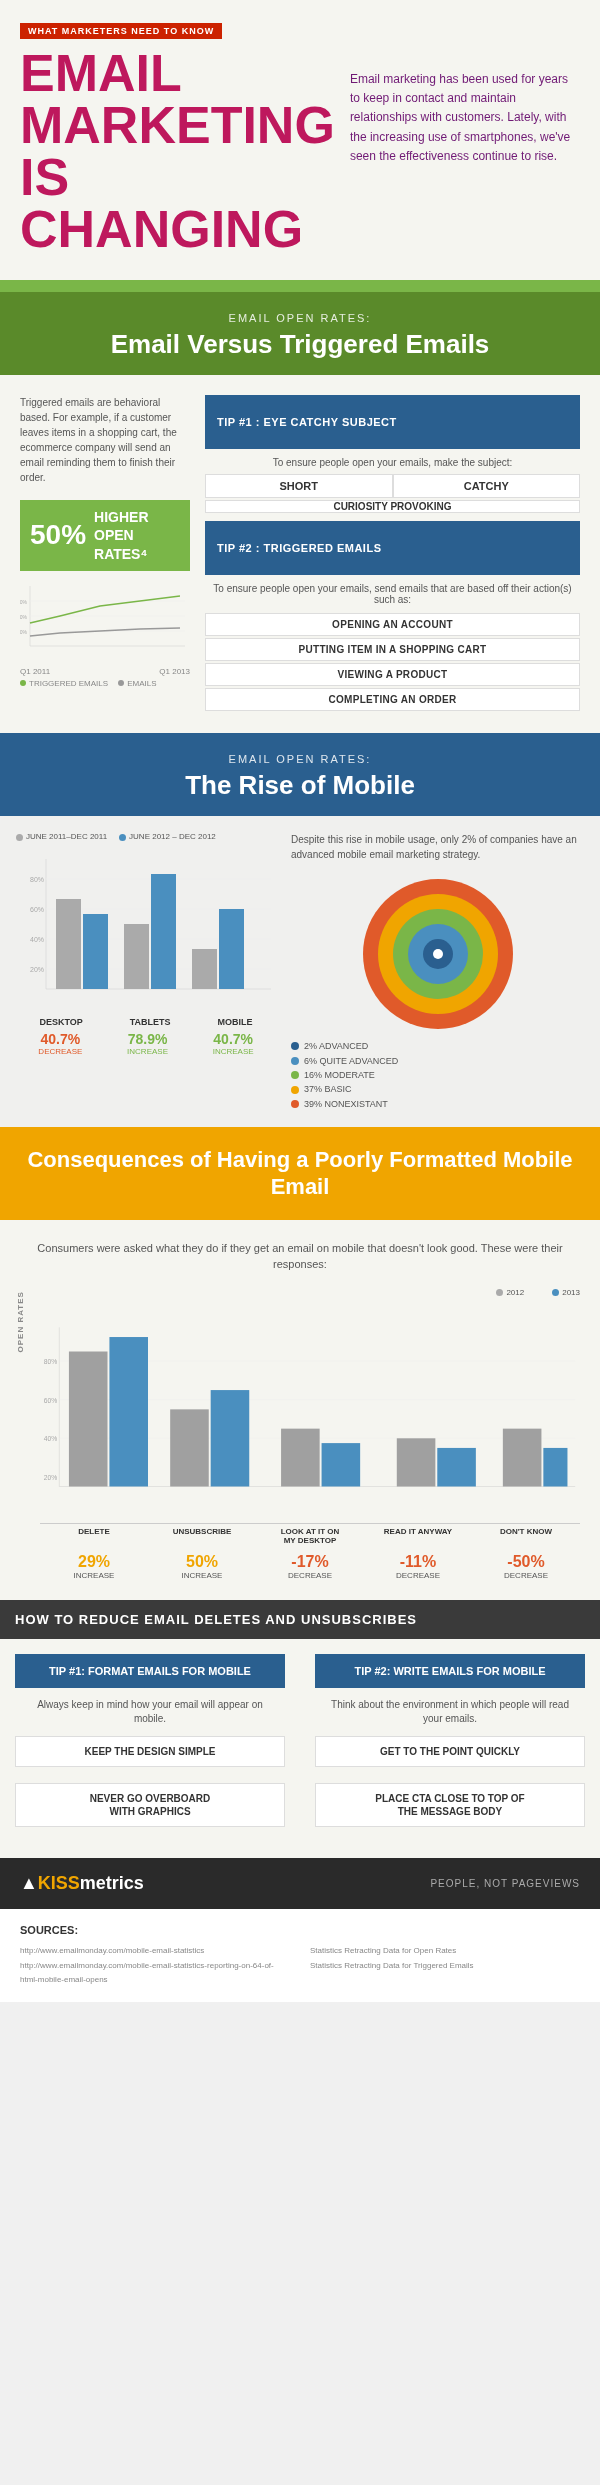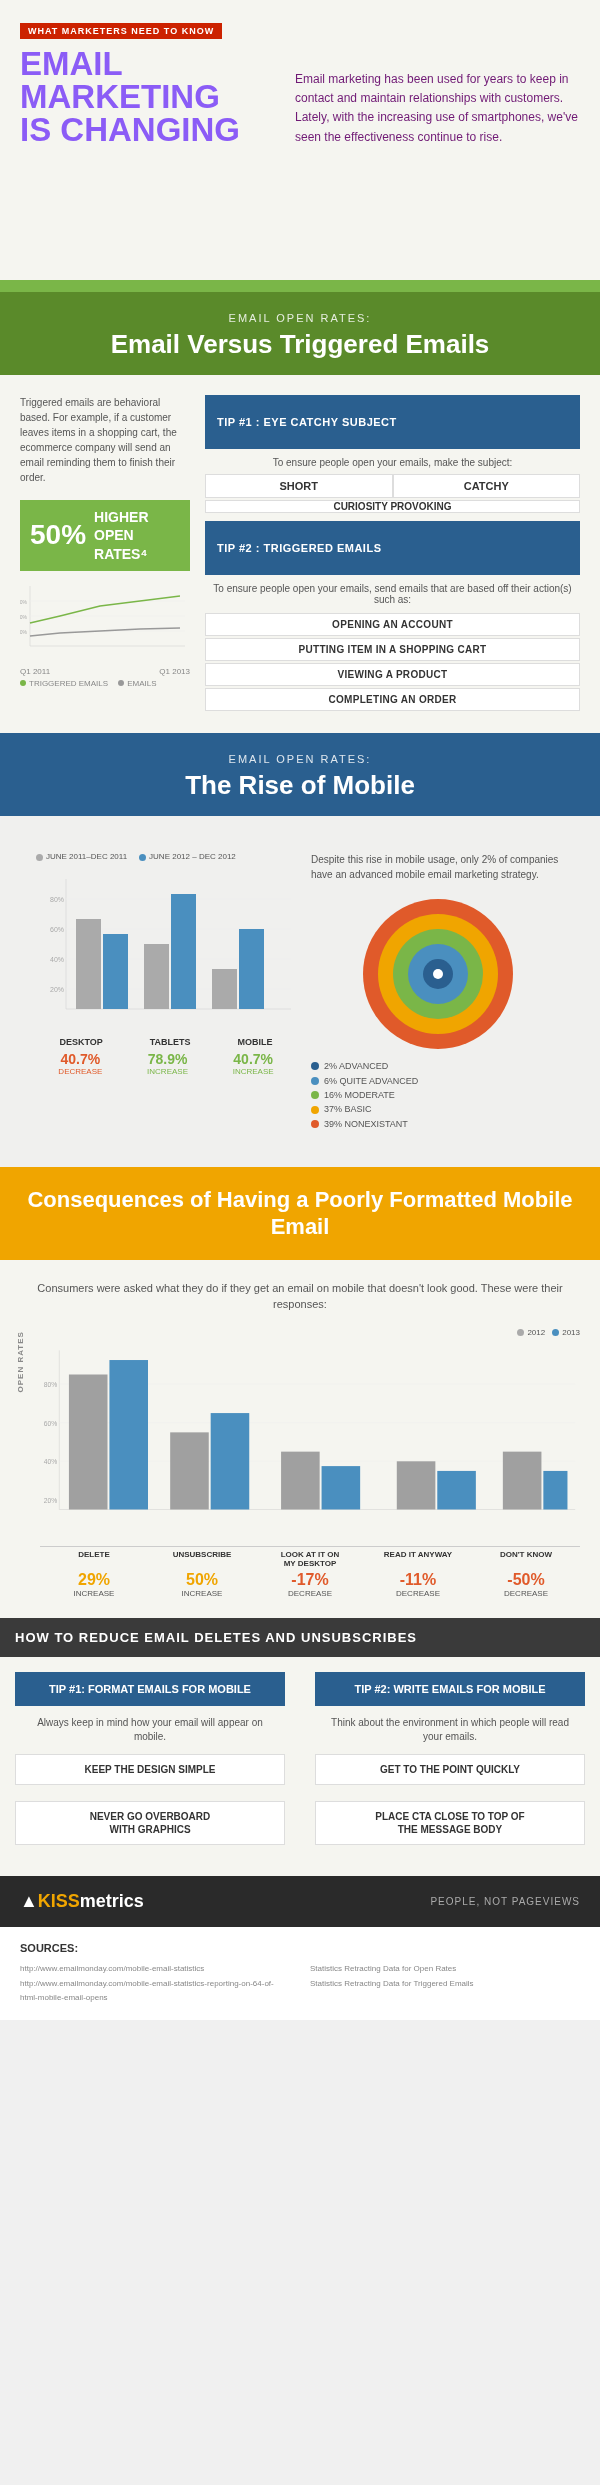--- a/index.html
+++ b/index.html
@@ -21,23 +21,23 @@
       background: #cc2200;
       color: white;
       font-size: 9px;
       font-weight: bold;
       padding: 3px 8px;
       letter-spacing: 1px;
       display: inline-block;
       margin-bottom: 8px;
     }
     .main-title {
-      font-size: 33px;
+      font-size: 52px;
       font-weight: 900;
-      color: #8b5cf6;
+      color: #be185d;
       line-height: 1.0;
       text-transform: uppercase;
     }
     .header-right {
       flex: 1;
       padding-top: 50px;
     }
     .header-right p {
       font-size: 12px;
       color: #701a75;
@@ -213,21 +213,21 @@
       opacity: 0.85;
       margin-bottom: 5px;
     }
     .mobile-section-header .main-heading {
       font-size: 26px;
       font-weight: bold;
     }
 
     .mobile-content {
       background: #f0f0ee;
-      padding: 36px;
+      padding: 16px;
       border-radius: 8px;
     }
     .mobile-inner {
       display: flex;
       gap: 15px;
     }
     .mobile-chart-area {
       flex: 0 0 260px;
     }
     .bar-chart-legend {
@@ -353,24 +353,24 @@
       top: 60px;
       white-space: nowrap;
     }
     .bar-chart2-wrapper {
       position: relative;
       padding-left: 20px;
     }
     .bar-chart2-legend {
       display: flex;
       justify-content: flex-end;
-      gap: 7px;
+      gap: 28px;
       font-size: 8px;
       color: #555;
-      margin-bottom: 5px;
+      margin-bottom: 22px;
     }
     .bar-chart2 {
       width: 100%;
       height: 200px;
     }
     .bar-chart2-xlabels {
       display: flex;
       justify-content: space-around;
       font-size: 8px;
       font-weight: bold;
@@ -382,20 +382,21 @@
     }
     .xl-item {
       flex: 1;
       text-align: center;
       font-size: 8px;
       font-weight: bold;
     }
     .bar-chart2-stats {
       display: flex;
       justify-content: space-around;
+      margin-top: 5px;
       text-align: center;
     }
     .b2-stat {
       flex: 1;
       text-align: center;
     }
     .b2-stat .num {
       font-size: 16px;
       font-weight: 900;
     }

